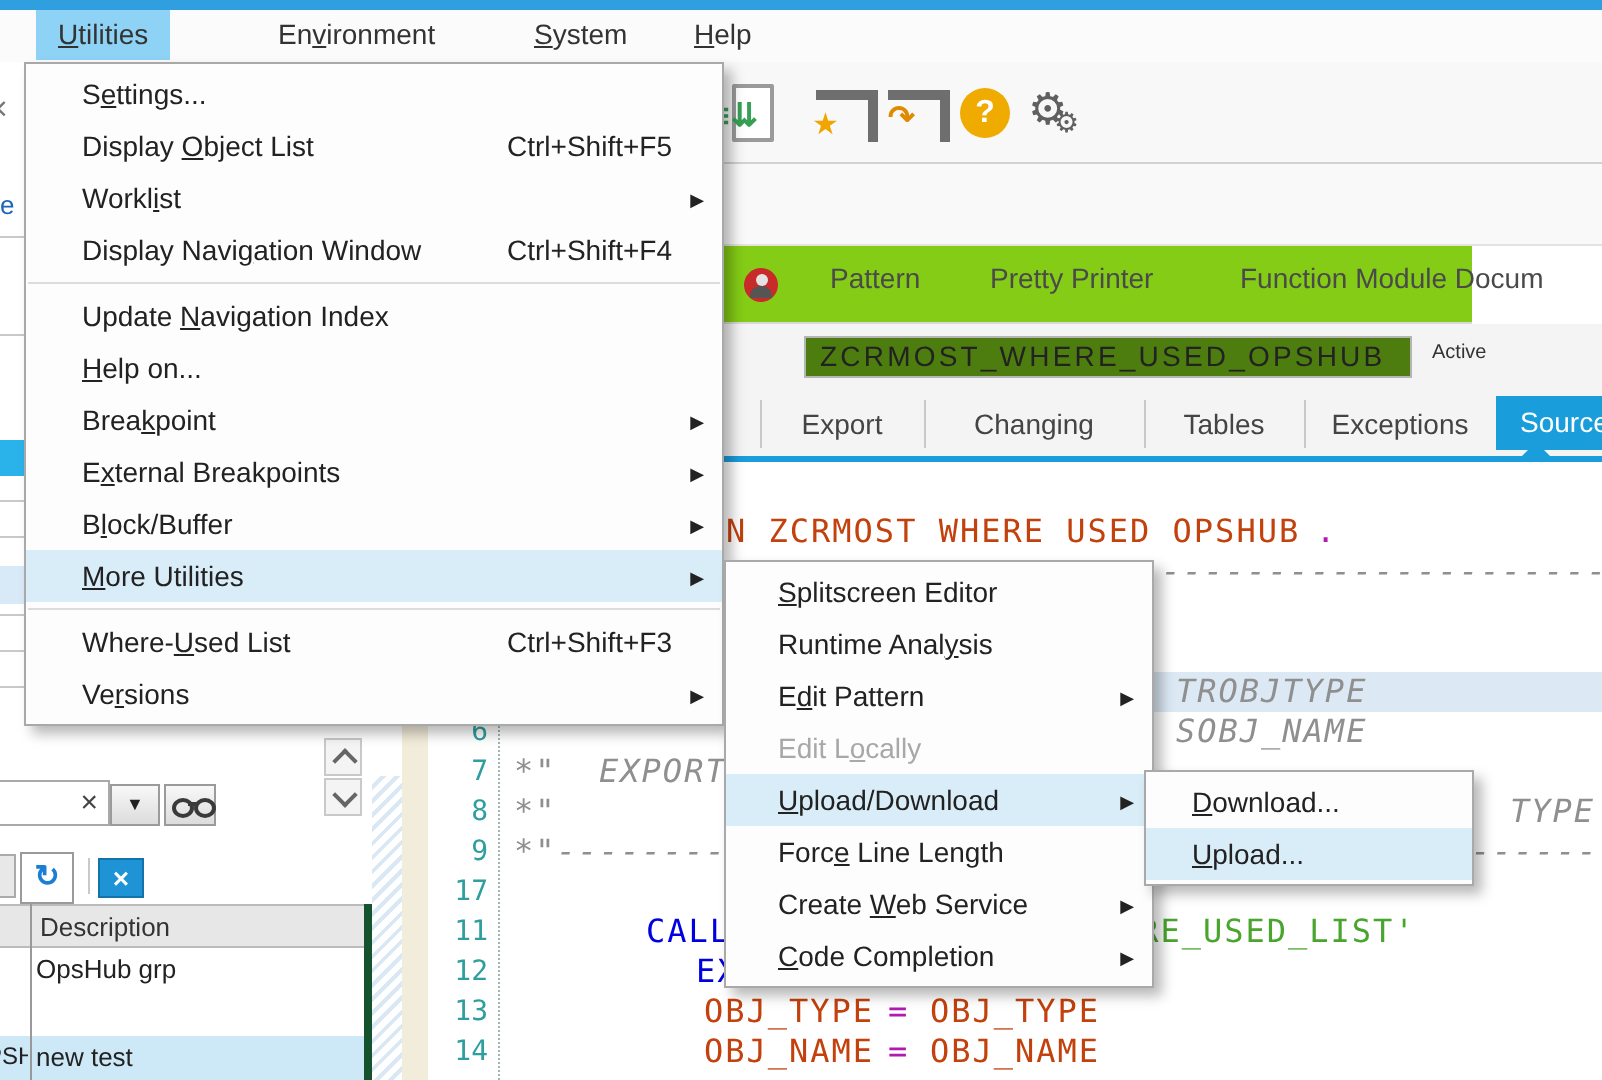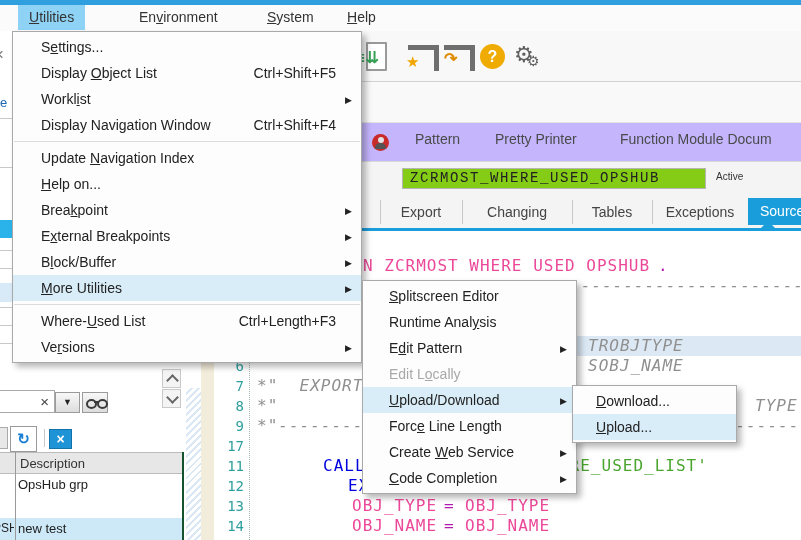--- a/index.html
+++ b/index.html
@@ -9,46 +9,46 @@
 
   
   .topstrip{left:0;top:0;width:801px;height:5px;background:#2f9fdf;}
   .menubar{left:0;top:5px;width:801px;height:26px;background:#fbfbfb;border-bottom:1px solid #c9c9c9;}
   .mb-item{position:absolute;top:0;height:25px;line-height:25px;padding:0 11px;font-size:14px;color:#333;cursor:default;}
   .mb-item.active{background:#8ed3f5;}
 
   
   .toolbar{left:0;top:31px;width:801px;height:50px;background:#f8f8f8;border-bottom:1px solid #d2d2d2;}
   .titlerow{left:0;top:82px;width:801px;height:40px;background:#f9f9f9;border-bottom:1px solid #e3e3e3;}
-  .patternrow{left:0;top:123px;width:801px;height:38px;background:#c4b5fd;border-bottom:1px solid #d8d8d8;}
+  .patternrow{left:0;top:123px;width:736px;height:38px;background:#84cc16;border-bottom:1px solid #d8d8d8;}
   .fieldrow{left:0;top:162px;width:801px;height:36px;background:#f4f4f4;}
   .tabsrow{left:0;top:198px;width:801px;height:33px;background:#f4f4f4;}
   .appbtn{position:absolute;top:8px;font-size:14px;color:#4a4a4a;white-space:nowrap;cursor:default;}
 
-  .objfield{left:402px;top:6px;width:295px;height:19px;background:#84cc16;border:1px solid #b5b5b5;
-            font-family:Liberation Mono, monospace;font-size:14px;letter-spacing:1.6px;color:#222;
+  .objfield{left:402px;top:6px;width:295px;height:19px;background:#4d7c0f;border:1px solid #b5b5b5;
+            font-family:Liberation Sans, sans-serif;font-size:14px;letter-spacing:1.6px;color:#222;
             line-height:19px;padding-left:7px;white-space:nowrap;overflow:hidden;}
   .activelbl{left:716px;top:9px;font-size:10px;color:#333;}
 
   .tabcell{position:absolute;top:2px;height:24px;line-height:24px;text-align:center;font-size:14px;color:#444;
            border-right:1px solid #c9c9c9;cursor:default;}
   .tabsel{position:absolute;left:748px;top:0;width:60px;height:27px;background:#1a9ddb;color:#fff;
           font-size:14px;line-height:27px;padding-left:12px;white-space:nowrap;overflow:hidden;cursor:default;}
   .tabline{left:0;top:228px;width:801px;height:3px;background:#1a9ddb;}
   .tabnotch{left:760px;top:221px;width:0;height:0;border-left:8px solid transparent;border-right:8px solid transparent;border-bottom:8px solid #1a9ddb;}
 
   
   .editor{left:201px;top:231px;width:600px;height:309px;background:#fff;}
   .bpmargin{left:201px;top:233px;width:13px;height:307px;background:#f2ecda;}
   .numdiv{left:249px;top:233px;width:0;height:307px;border-left:1px dotted #9fb6b6;}
   .lnum{position:absolute;width:32px;text-align:right;font-family:"DejaVu Sans Mono",monospace;
         font-size:14px;color:#2f9e9e;line-height:20px;}
   .codeseg{position:absolute;font-family:"DejaVu Sans Mono",monospace;font-size:16px;letter-spacing:1px;
            line-height:20px;white-space:pre;}
-  .codeseg.p{color:#ec4899;}
+  .codeseg.p{color:#c2410c;}
   .codeseg.k{color:#0000e0;margin-left:8px;}
   .codeseg.c{color:#8f8f8f;font-style:italic;}
   .codeseg.s{color:#4aa52e;}
   .codeseg.m{color:#b119b1;}
   .lineband{position:absolute;left:250px;width:551px;height:20px;background:#dce9f5;}
 
   
   .tico{position:absolute;cursor:default;}
   .docpage{position:absolute;left:10px;top:0;width:17px;height:25px;background:#fff;border:2px solid #9a9a9a;border-radius:1px;}
   .docarrows{position:absolute;left:-2px;top:6px;font-size:16px;font-weight:bold;color:#36a054;}
@@ -78,21 +78,21 @@
   .scrollbtn{position:absolute;left:162px;width:19px;height:19px;background:#f4f4f4;border:1px solid #c9c9c9;box-sizing:border-box;}
   .chev{position:absolute;left:5px;width:7px;height:7px;border-left:2px solid #666;border-bottom:2px solid #666;}
   .chev.up{top:6px;transform:rotate(135deg);}
   .chev.dn{top:3px;transform:rotate(-45deg);}
   .particon{position:absolute;left:-6px;top:396px;width:12px;height:20px;background:#e8e8e8;border:1px solid #aaa;}
   .refreshbtn{position:absolute;left:10px;top:395px;width:25px;height:24px;background:#fff;border:1px solid #9a9a9a;}
   .refglyph{display:block;text-align:center;font-size:15px;font-weight:bold;color:#1a7fd4;line-height:23px;}
   .vsep{position:absolute;left:44px;top:398px;width:1px;height:18px;background:#c9c9c9;}
   .bluexbtn{position:absolute;left:49px;top:398px;width:23px;height:20px;background:#1e93d6;border:1px solid #1472aa;
             color:#fff;font-weight:bold;font-size:14px;text-align:center;line-height:18px;box-sizing:border-box;}
-  .ltable{position:absolute;left:0;top:421px;width:182px;height:88px;border-right:2px solid #14532d;font-size:13px;}
+  .ltable{position:absolute;left:0;top:421px;width:182px;height:88px;border-right:5px solid #14532d;font-size:13px;}
   .lthead{position:absolute;left:0;top:0;width:182px;height:22px;background:#e7e7e7;border-top:1px solid #bbb;
           border-bottom:1px solid #bbb;box-sizing:border-box;color:#333;}
   .ltrow{position:absolute;left:0;width:182px;height:22px;color:#222;overflow:hidden;}
   .ltrow.sel{background:#cde9f8;}
   .ltc1{position:absolute;left:-7px;top:3px;width:21px;overflow:hidden;font-size:12px;}
   .ltc2{position:absolute;left:18px;top:3px;white-space:nowrap;}
   .coldiv{position:absolute;left:15px;top:421px;width:1px;height:88px;background:#999;}
   .hatch{left:186px;top:388px;width:15px;height:152px;
          background:repeating-linear-gradient(135deg,#ffffff 0 3px,#d9e8f4 3px 5px);}
   .linkfrag{position:absolute;left:0;top:64px;font-size:13px;color:#1a66b8;}
@@ -307,21 +307,21 @@
         <span class="lbl">B<u>l</u>ock/Buffer</span>
         <span class="arr">▶</span>
       </div>
       <div class="mi hl">
         <span class="lbl"><u>M</u>ore Utilities</span>
         <span class="arr">▶</span>
       </div>
       <div class="msep"></div>
       <div class="mi">
         <span class="lbl">Where-<u>U</u>sed List</span>
-        <span class="sc">Ctrl+Length+F3</span>
+        <span class="sc">Ctrl+Shift+F3</span>
       </div>
       <div class="mi">
         <span class="lbl">Ve<u>r</u>sions</span>
         <span class="arr">▶</span>
       </div>
     </div>
   <div class="menu" id="menu2" style="left:362px;top:280px;width:215px;z-index:21;">
       <div class="mi">
         <span class="lbl"><u>S</u>plitscreen Editor</span>
       </div>

